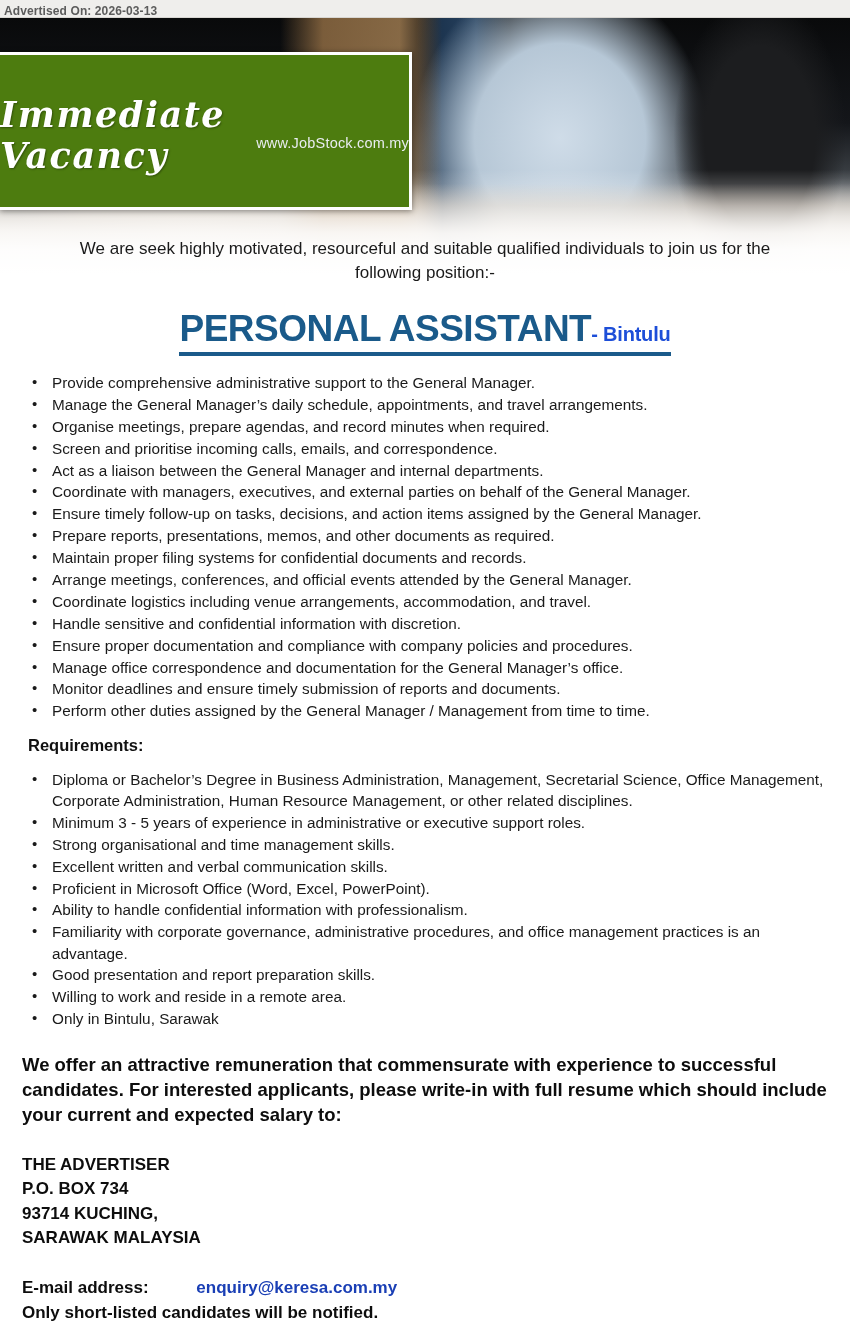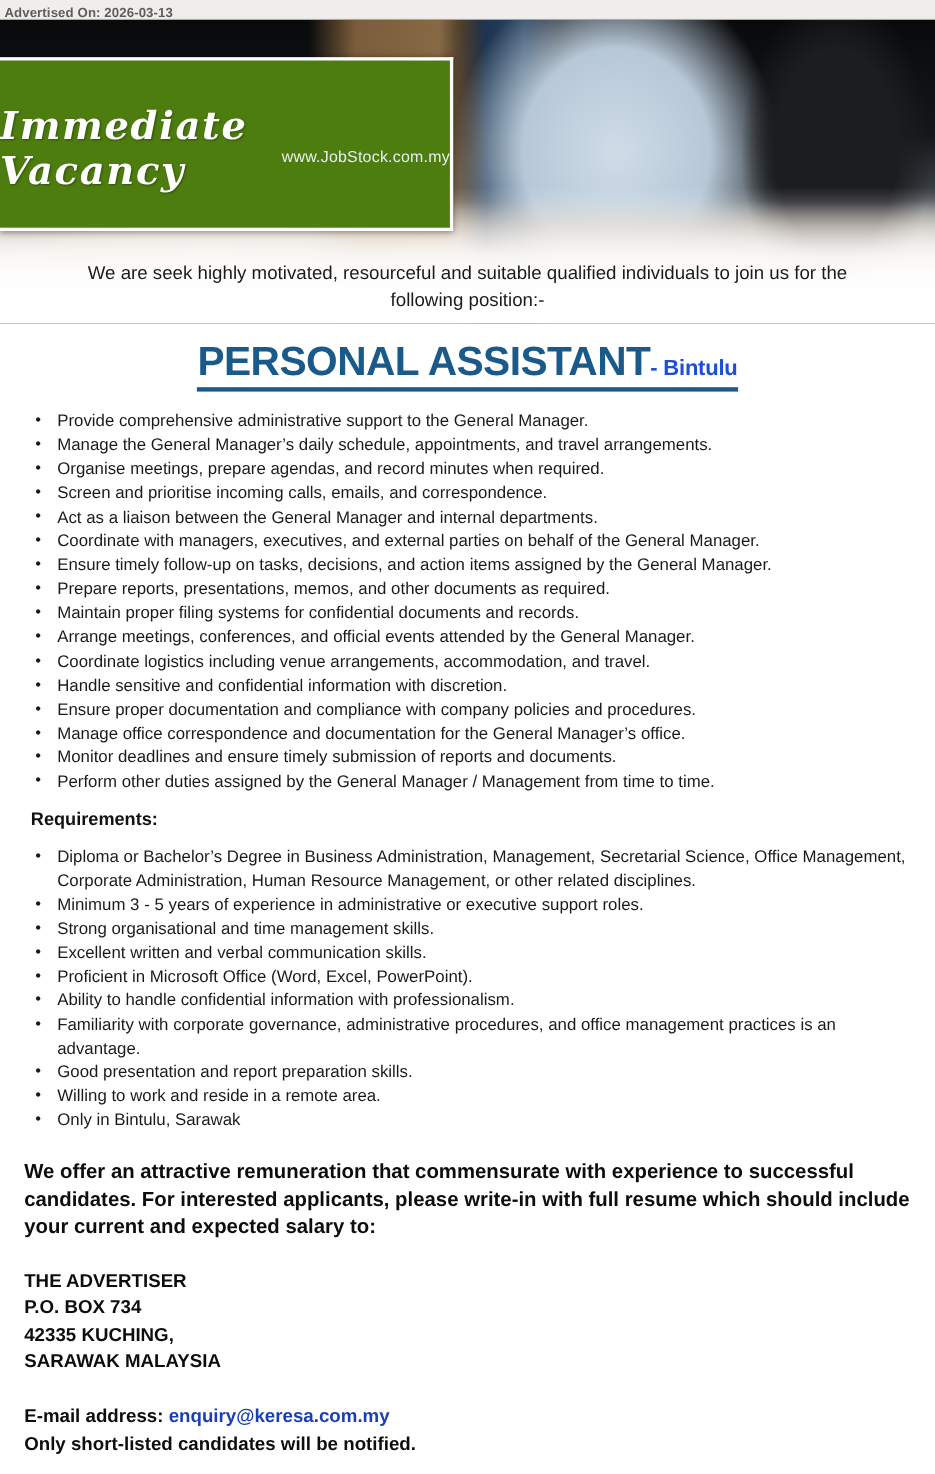--- a/index.html
+++ b/index.html
@@ -202,20 +202,21 @@
     padding-left: 8px;
     font-size: 17px;
     font-weight: bold;
     line-height: 25px;
     color: #0d0d0d;
   }
   .email-link {
     color: #1a3fb5;
     text-decoration: none;
     font-weight: bold;
+    margin-left: 43px;
   }
 </style>
 </head>
 <body>
 
 <div class="ad-strip">
   <span class="ad-strip-text">Advertised On: 2026-03-13</span>
 </div>
 
 <div class="hero">
@@ -269,21 +270,21 @@
     <li>Good presentation and report preparation skills.</li>
     <li>Willing to work and reside in a remote area.</li>
     <li>Only in Bintulu, Sarawak</li>
   </ul>
 
   <p class="offer">We offer an attractive remuneration that commensurate with experience to successful candidates. For interested applicants, please write-in with full resume which should include your current and expected salary to:</p>
 
   <div class="address">
     <div>THE ADVERTISER</div>
     <div>P.O. BOX 734</div>
-    <div>42335 KUCHING,</div>
+    <div>93714 KUCHING,</div>
     <div>SARAWAK MALAYSIA</div>
   </div>
 
   <div class="contact">
     <div>
       <span>E-mail address:</span>
       <a class="email-link" href="#">enquiry@keresa.com.my</a>
     </div>
     <div>Only short-listed candidates will be notified.</div>
   </div>

